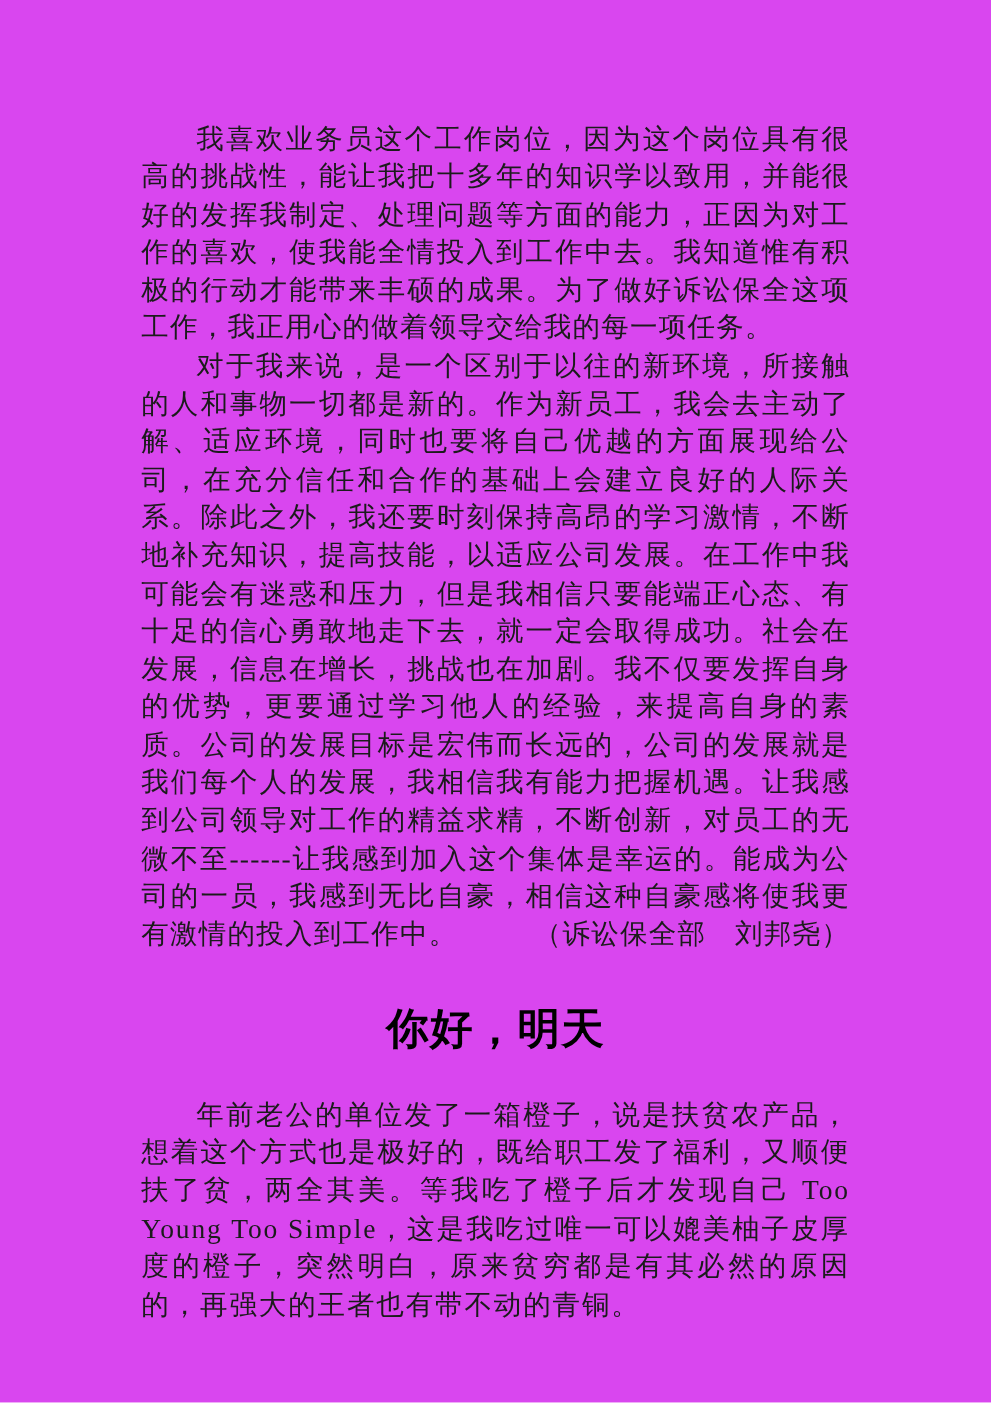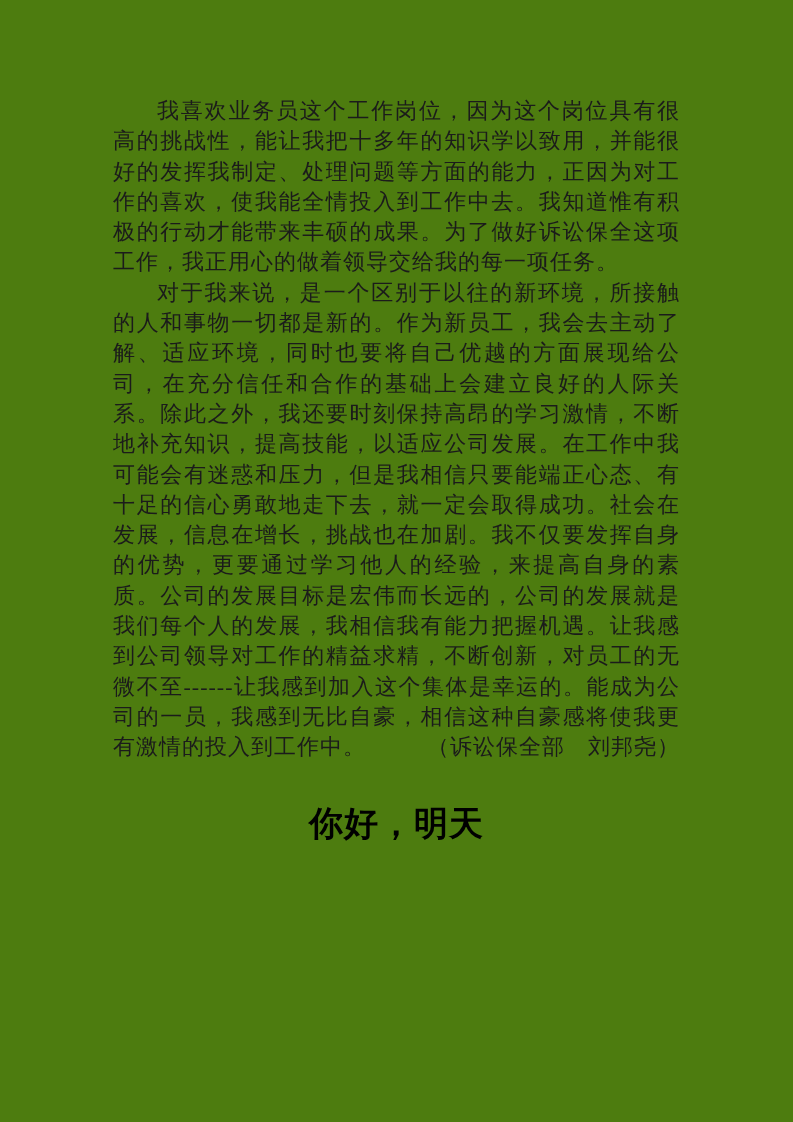--- a/index.html
+++ b/index.html
@@ -4,21 +4,21 @@
 <style>
   html, body {
     margin: 0;
     padding: 0;
     background: #ffffff;
   }
   .page {
     position: relative;
     width: 793px;
     height: 1122px;
-    background: #4d7c0f;
+    background: #d946ef;
     color: #111111;
     font-family: "Liberation Serif", "DejaVu Serif", serif;
     overflow: hidden;
     box-sizing: border-box;
   }
   .content {
     position: absolute;
     top: 96px;
     left: 113px;
     width: 567px;
@@ -75,16 +75,17 @@
 
 <div class="page">
   <div class="content">
 
     <p class="body-p">我喜欢业务员这个工作岗位，因为这个岗位具有很高的挑战性，能让我把十多年的知识学以致用，并能很好的发挥我制定、处理问题等方面的能力，正因为对工作的喜欢，使我能全情投入到工作中去。我知道惟有积极的行动才能带来丰硕的成果。为了做好诉讼保全这项工作，我正用心的做着领导交给我的每一项任务。</p>
 
     <p class="body-p"><span>对于我来说，是一个区别于以往的新环境，所接触的人和事物一切都是新的。作为新员工，我会去主动了解、适应环境，同时也要将自己优越的方面展现给公司，在充分信任和合作的基础上会建立良好的人际关系。除此之外，我还要时刻保持高昂的学习激情，不断地补充知识，提高技能，以适应公司发展。在工作中我可能会有迷惑和压力，但是我相信只要能端正心态、有十足的信心勇敢地走下去，就一定会取得成功。社会在发展，信息在增长，挑战也在加剧。我不仅要发挥自身的优势，更要通过学习他人的经验，来提高自身的素质。公司的发展目标是宏伟而长远的，公司的发展就是我们每个人的发展，我相信我有能力把握机遇。让我感到公司领导对工作的精益求精，不断创新，对员工的无微不至------让我感到加入这个集体是幸运的。能成为公司的一员，我感到无比自豪，相信这种自豪感将使我更有激情的投入到工作中。</span><span class="attribution">（诉讼保全部　刘邦尧）</span></p>
 
     <h1 class="article-title">你好，明天</h1>
 
+    <p class="body-p second-article">年前老公的单位发了一箱橙子，说是扶贫农产品，想着这个方式也是极好的，既给职工发了福利，又顺便扶了贫，两全其美。等我吃了橙子后才发现自己 Too Young Too Simple，这是我吃过唯一可以媲美柚子皮厚度的橙子，突然明白，原来贫穷都是有其必然的原因的，再强大的王者也有带不动的青铜。</p>
 
   </div>
 
 </div>
 
 </body></html>

